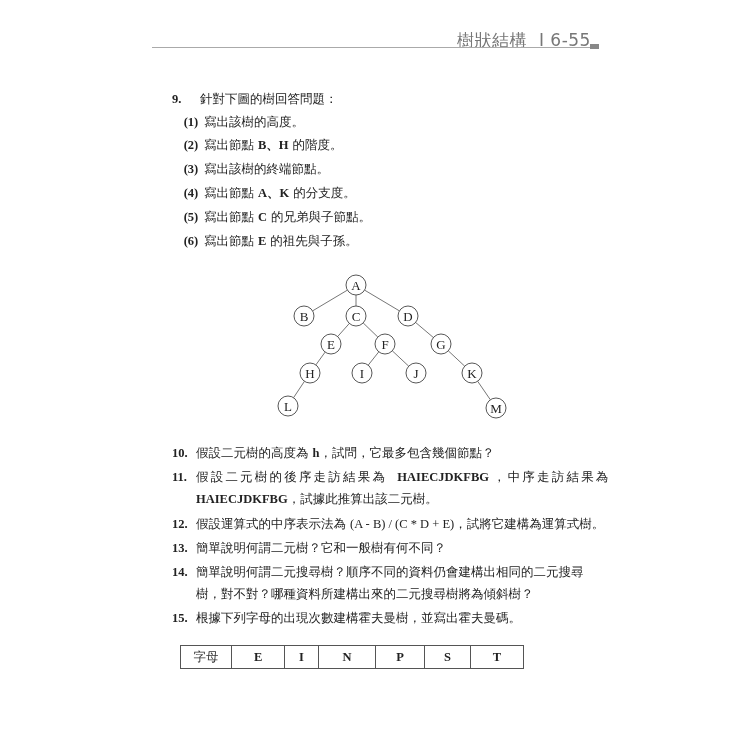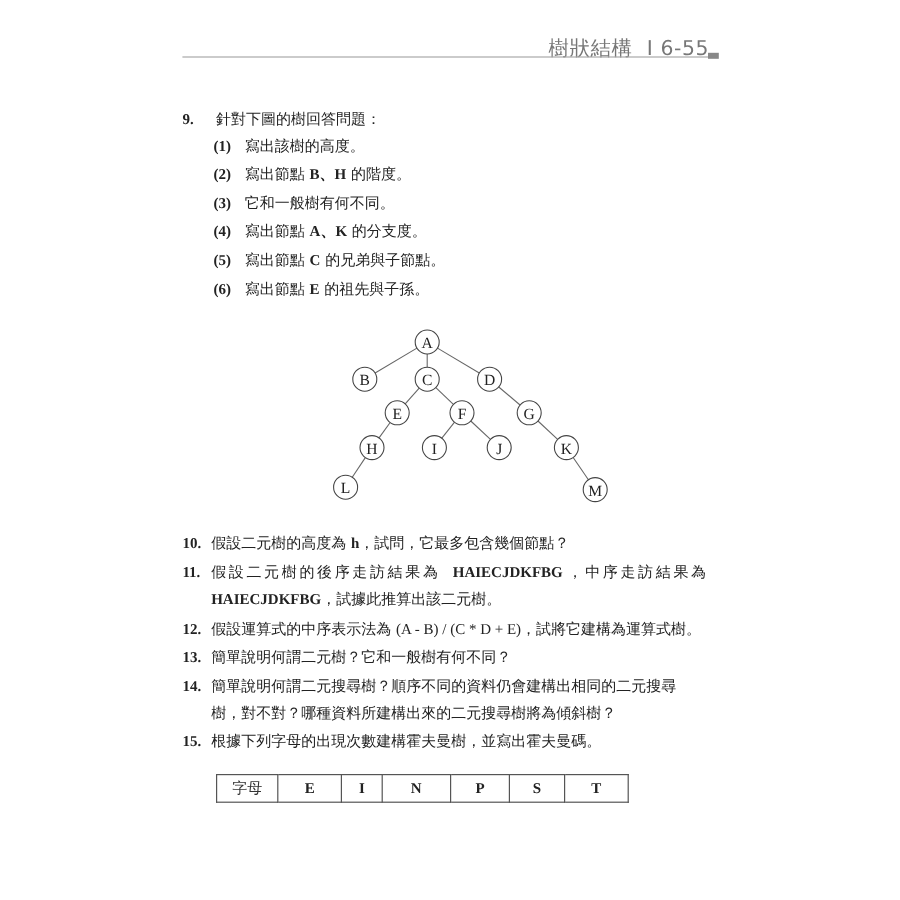--- a/index.html
+++ b/index.html
@@ -4,23 +4,23 @@
 <style>
   html, body { margin: 0; padding: 0; background: #ffffff; }
   body { width: 750px; height: 750px; position: relative; overflow: hidden;
          font-family: "DejaVu Serif", "Liberation Serif", serif; color: #222; }
   .abs { position: absolute; }
   .header-text { left: 450px; top: 29px; width: 148px; text-align: center;
                  font-family: "DejaVu Sans", "Liberation Sans", sans-serif;
                  font-size: 17px; color: #777; letter-spacing: 0.5px; }
   .header-rule { left: 152px; top: 47px; width: 440px; height: 1px; background: #aaa; }
   .header-block { left: 590px; top: 44px; width: 9px; height: 5px; background: #888; }
-  .q { font-size: 12.5px; line-height: 17px; white-space: nowrap; }
+  .q { font-size: 12.5px; line-height: 17px; white-space: nowrap; margin-left: 20px; }
   .qnum { font-family: "Liberation Serif", serif; font-weight: bold; display: inline-block; }
-  .sub { font-size: 12.5px; white-space: nowrap; }
+  .sub { font-size: 12.5px; white-space: nowrap; text-align: center; }
   .subnum { font-family: "Liberation Serif", serif; font-weight: bold; display: inline-block; width: 26px; }
   .latin { font-family: "Liberation Serif", serif; font-weight: bold; }
   .tree { left: 0; top: 0; width: 750px; height: 750px; pointer-events: none; }
   .node circle { fill: #fff; stroke: #444; stroke-width: 0.9; }
   .node text { font-family: "Liberation Serif", serif; font-size: 13px; fill: #222; text-anchor: middle; dominant-baseline: central; }
   .edge { stroke: #666; stroke-width: 0.9; }
   table.huff { position: absolute; left: 180px; top: 645px; width: 344px; border-collapse: collapse; font-size: 12.5px; }
   table.huff td { border: 1px solid #555; height: 22px; text-align: center; padding: 0; }
   table.huff td.lbl { font-family: "DejaVu Sans", sans-serif; font-weight: normal; width: 50px; color: #333; }
   table.huff td.val { font-family: "Liberation Serif", serif; font-weight: bold; }
@@ -42,21 +42,21 @@
   <span>針對下圖的樹回答問題：</span>
 </div>
 
 <div class="abs sub" style="left:178px; top:114px;">
   <span class="subnum">(1)</span><span>寫出該樹的高度。</span>
 </div>
 <div class="abs sub" style="left:178px; top:137px;">
   <span class="subnum">(2)</span><span>寫出節點 </span><span class="latin">B、H</span><span> 的階度。</span>
 </div>
 <div class="abs sub" style="left:178px; top:161px;">
-  <span class="subnum">(3)</span><span>它和一般樹有何不同。</span>
+  <span class="subnum">(3)</span><span>寫出該樹的終端節點。</span>
 </div>
 <div class="abs sub" style="left:178px; top:185px;">
   <span class="subnum">(4)</span><span>寫出節點 </span><span class="latin">A、K</span><span> 的分支度。</span>
 </div>
 <div class="abs sub" style="left:178px; top:209px;">
   <span class="subnum">(5)</span><span>寫出節點 </span><span class="latin">C</span><span> 的兄弟與子節點。</span>
 </div>
 <div class="abs sub" style="left:178px; top:233px;">
   <span class="subnum">(6)</span><span>寫出節點 </span><span class="latin">E</span><span> 的祖先與子孫。</span>
 </div>

